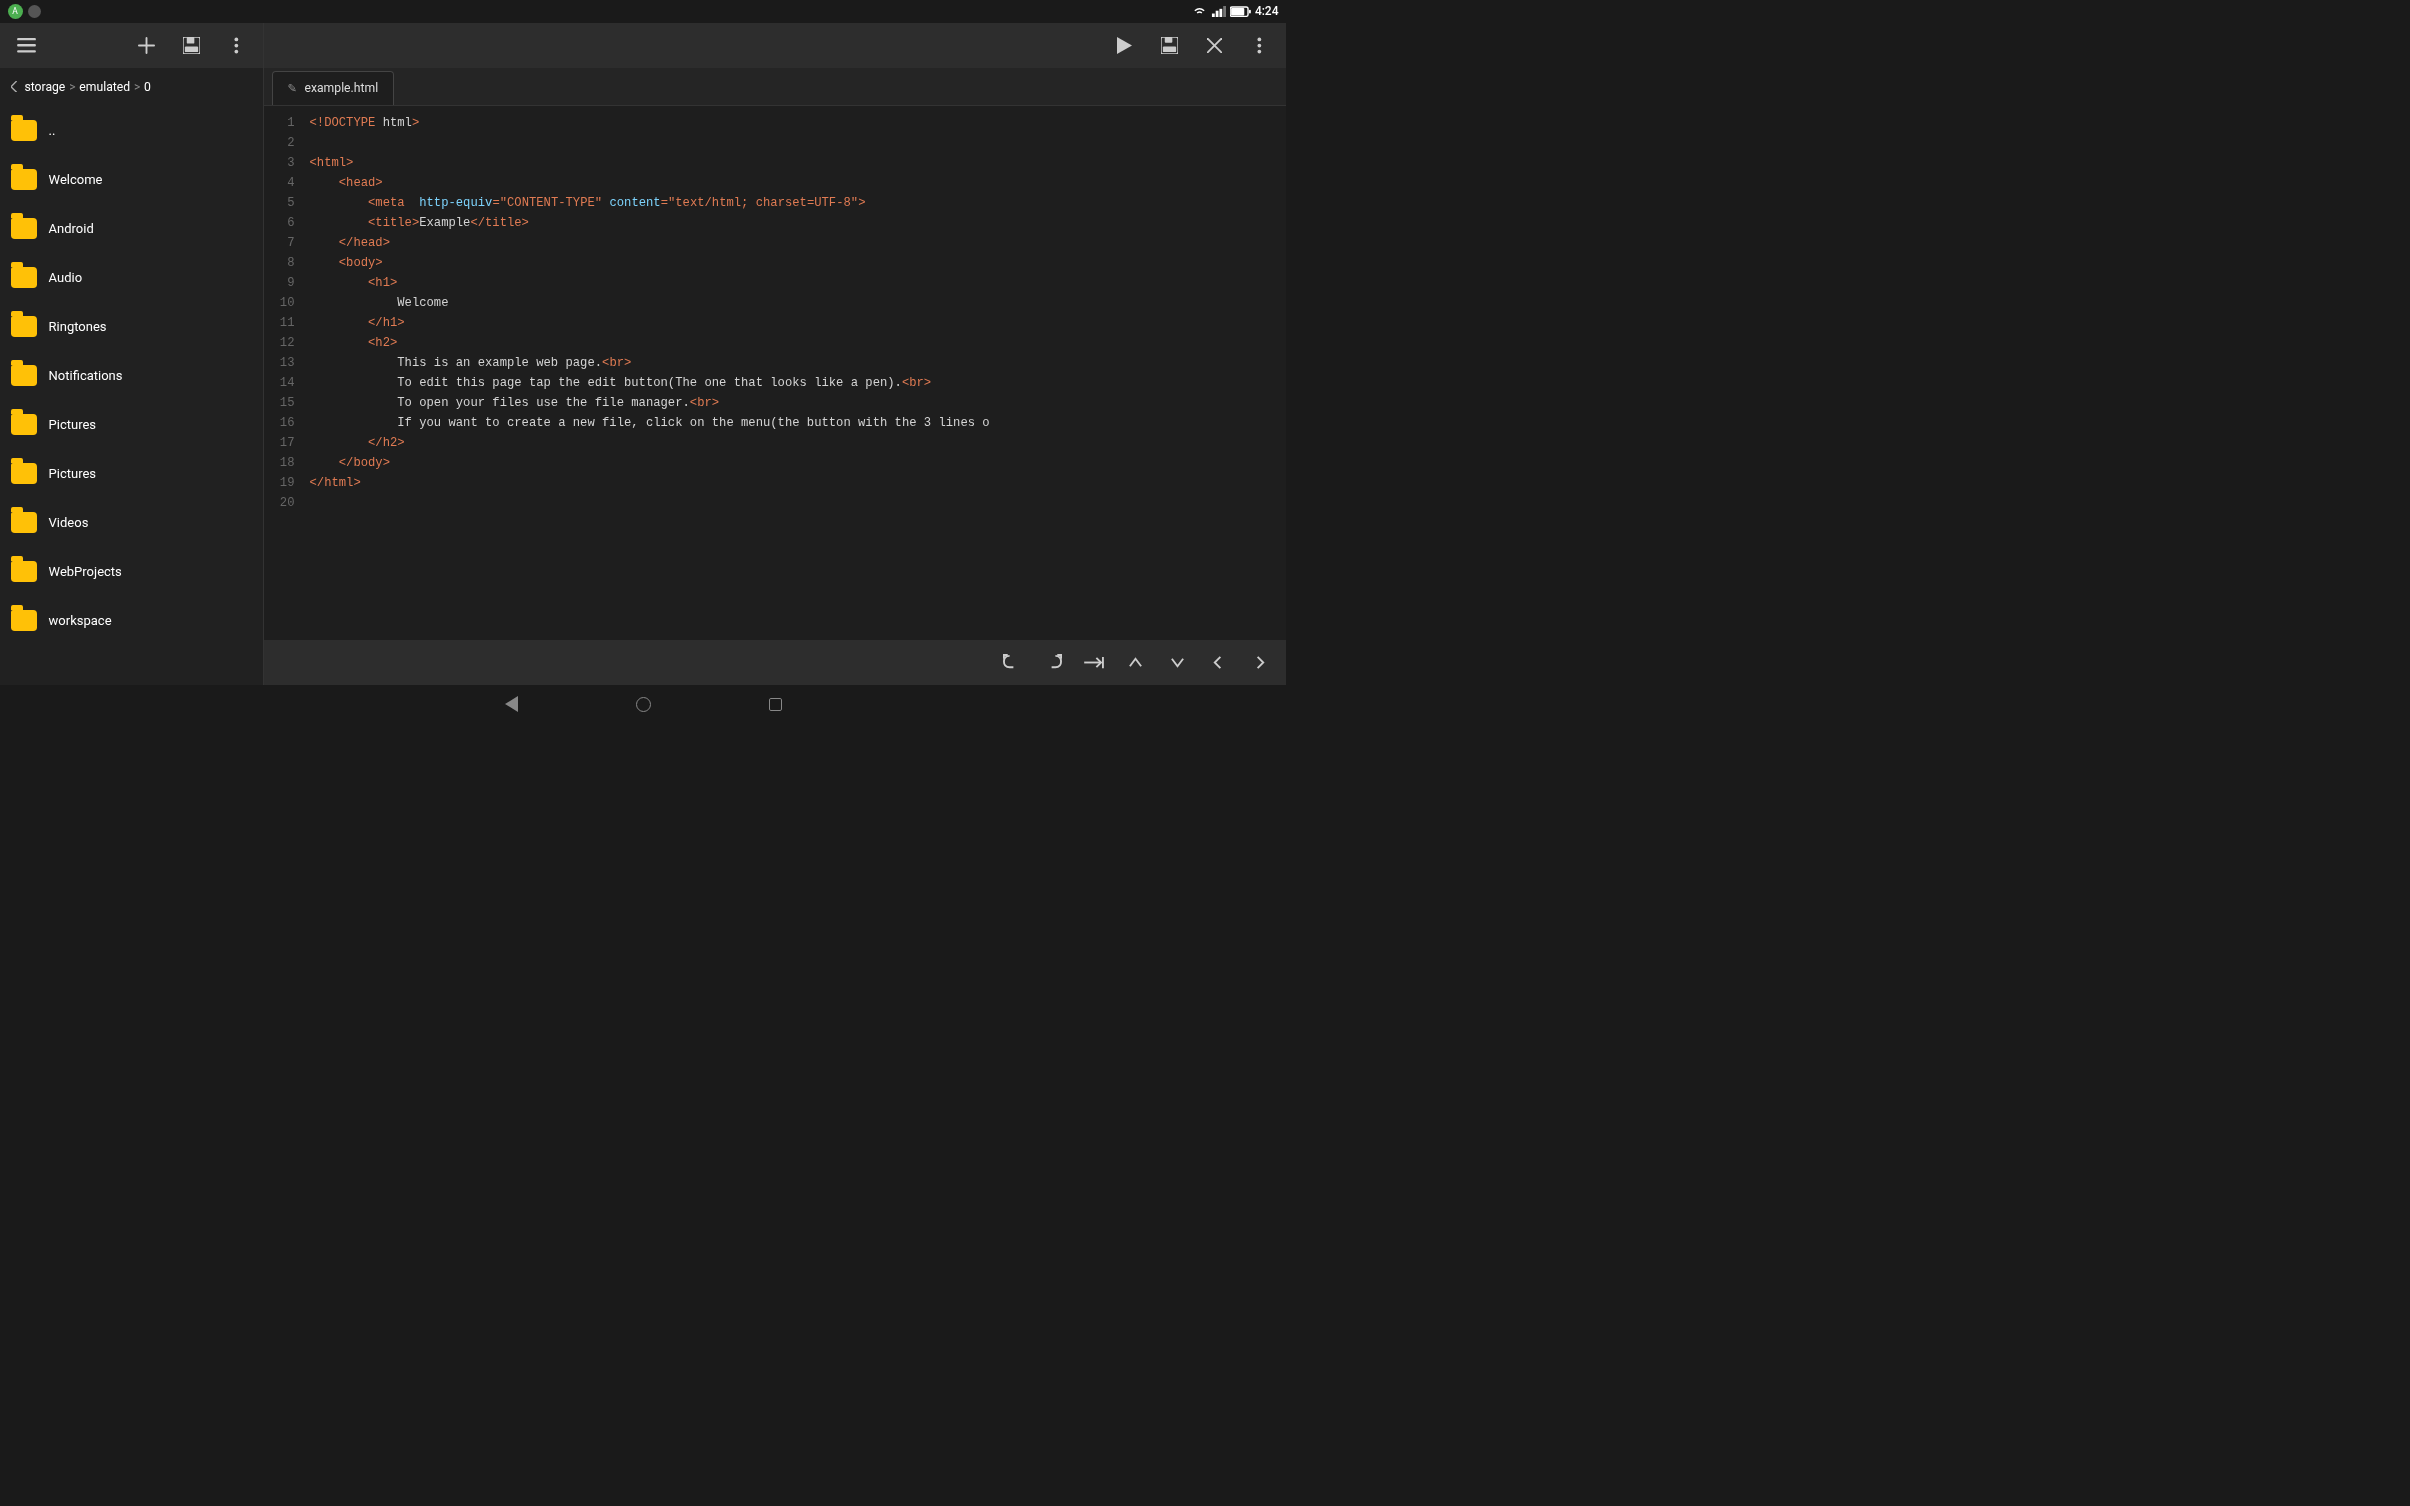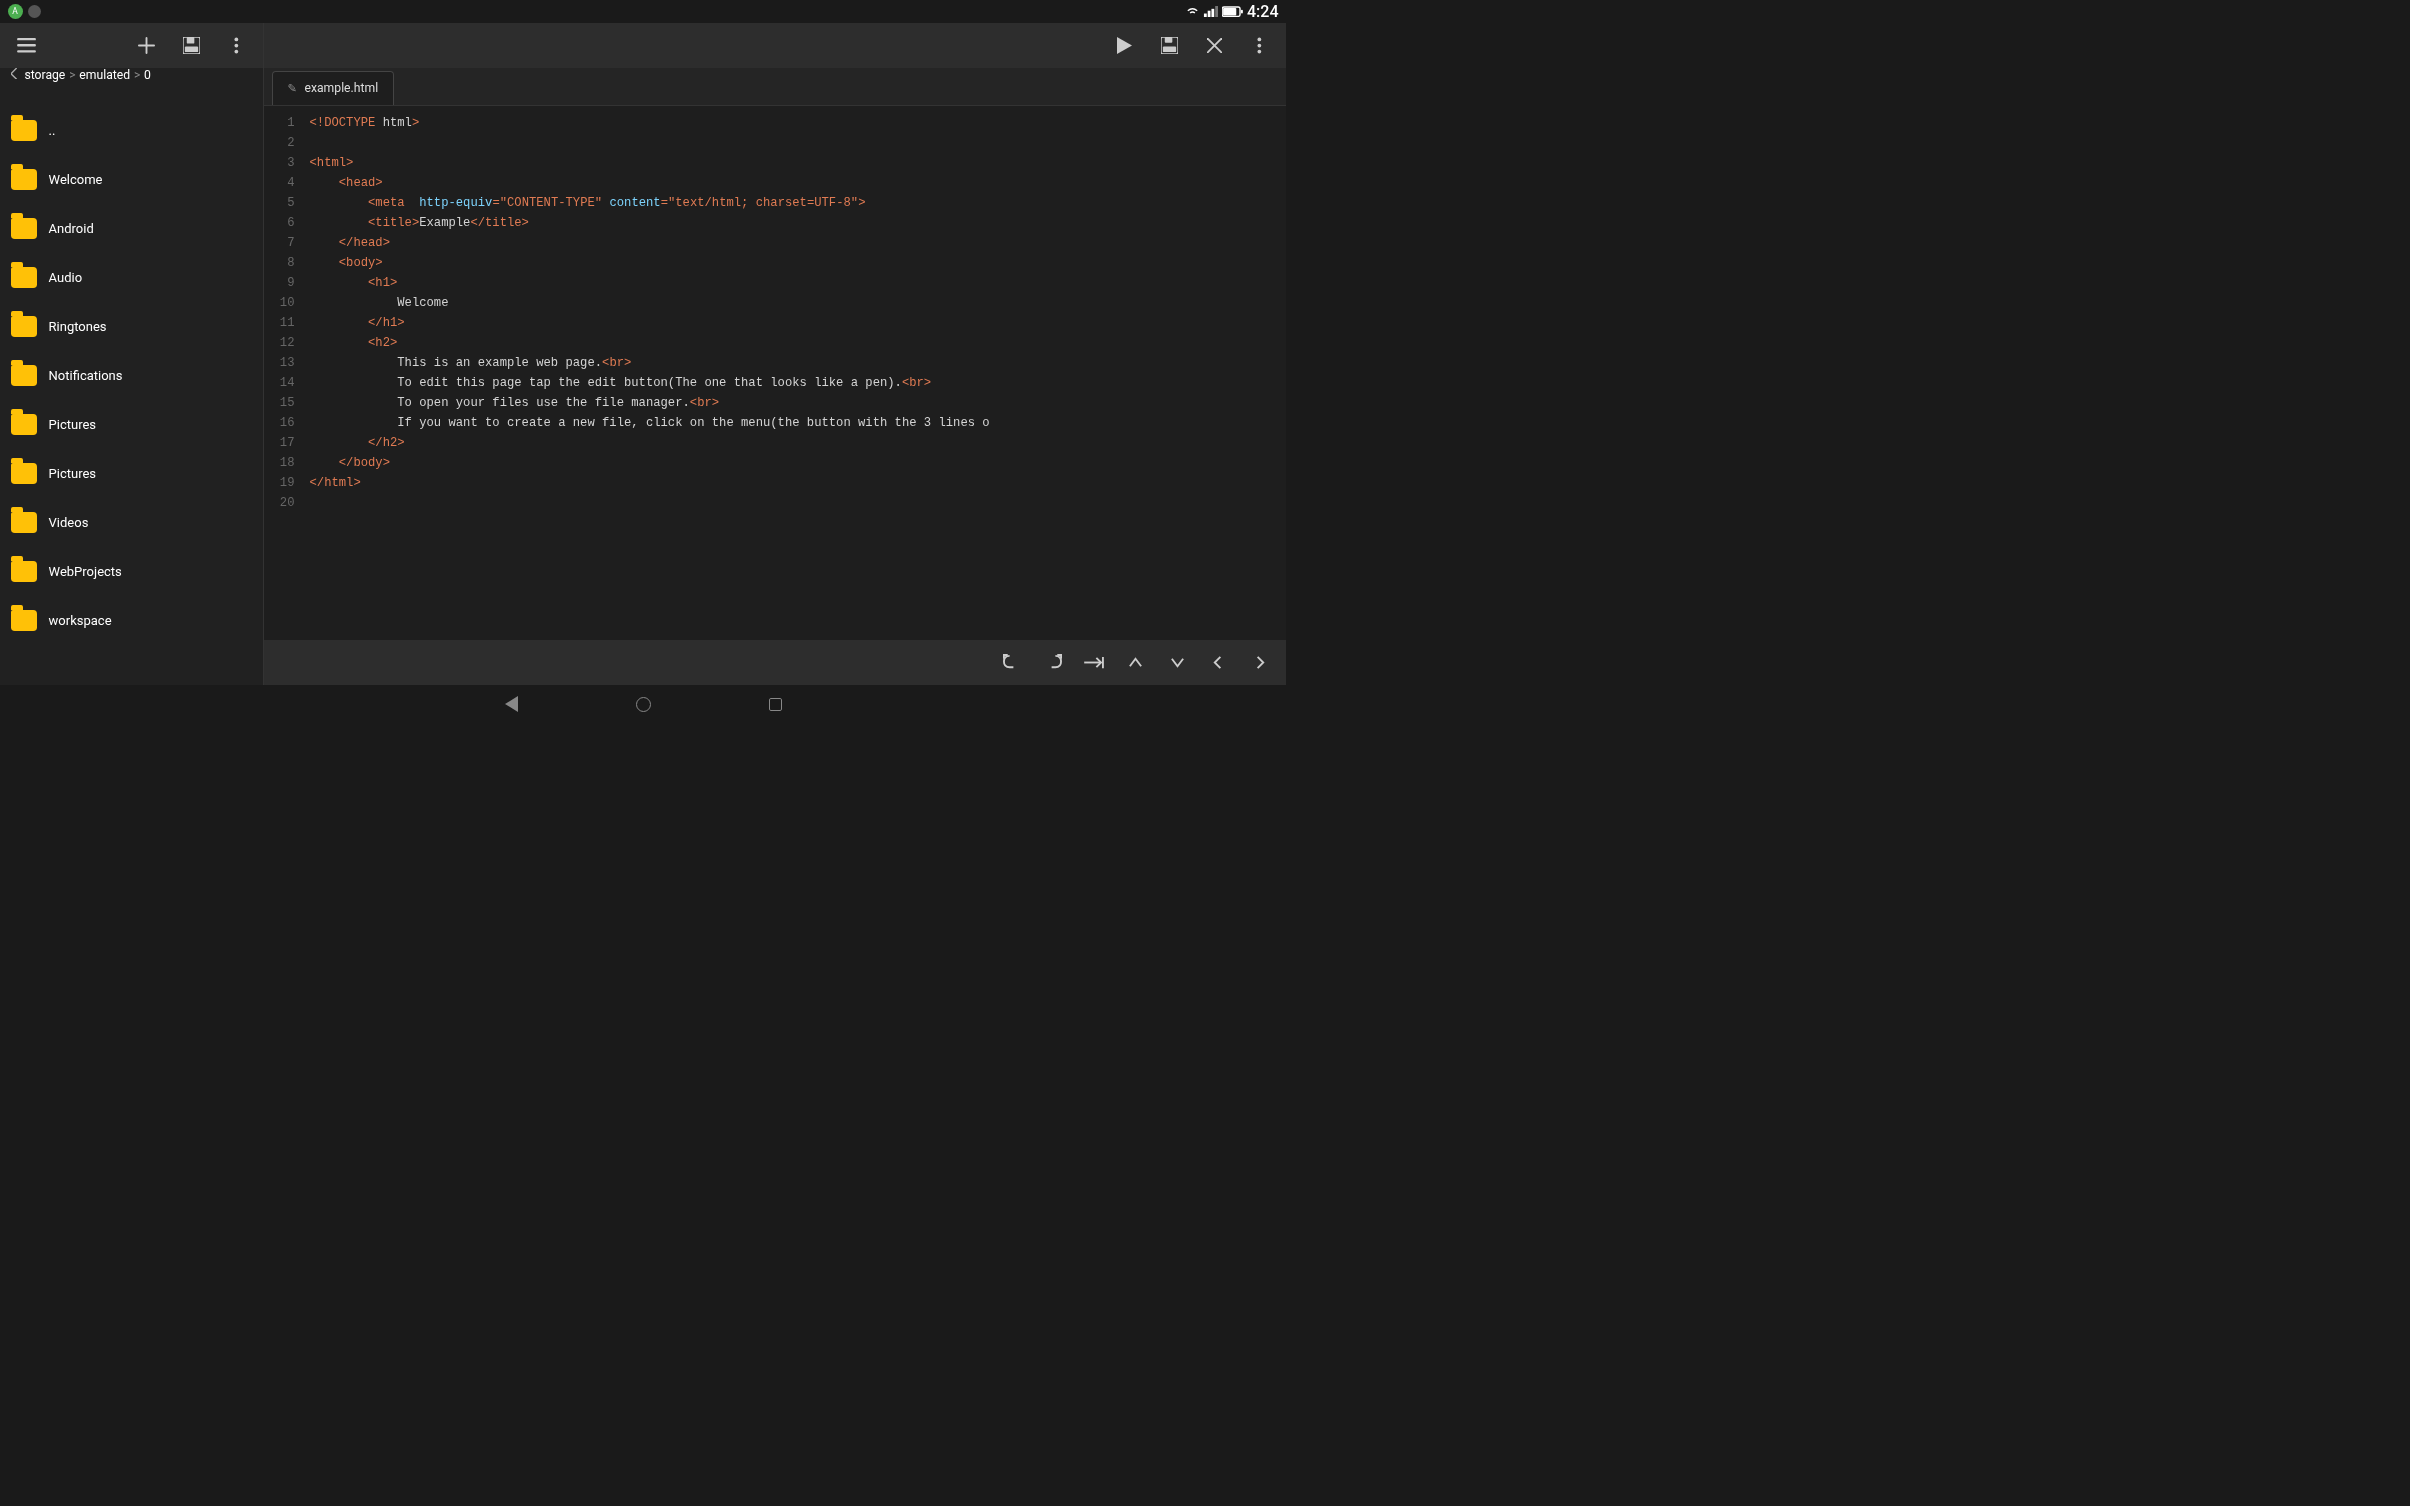--- a/index.html
+++ b/index.html
@@ -87,21 +87,21 @@
       align-items: center;
       justify-content: center;
       width: 30px;
       height: 30px;
     }
     .toolbar-spacer { flex: 1; }
 
     .breadcrumb-bar {
       height: 38px;
       display: flex;
-      align-items: flex-start;
+      align-items: center;
       padding: 0 11.3px;
       color: #fff;
       font-size: 12.2px;
     }
     .breadcrumb-bar span {
       color: #aaa;
     }
     .breadcrumb-bar .sep {
       margin: 0 3.8px;
       color: #888;
@@ -317,21 +317,21 @@
       <rect x="5" y="5" width="3" height="7" fill="white"></rect>
       <rect x="9" y="3" width="3" height="9" fill="white"></rect>
       <rect x="13" y="0" width="3" height="12" fill="white" opacity="0.4"></rect>
     </svg>
 
     <svg width="21" height="11.3" viewBox="0 0 22 12">
       <rect x="0" y="1" width="19" height="10" rx="2" stroke="white" stroke-width="1.5" fill="none"></rect>
       <rect x="1" y="2" width="14" height="8" rx="1" fill="white"></rect>
       <rect x="20" y="4" width="2" height="4" rx="1" fill="white"></rect>
     </svg>
-    <span style="font-size:16px;font-weight:500;color:#fff;">4:24</span>
+    <span style="font-size:12px;font-weight:500;color:#fff;">4:24</span>
   </div>
 </div>
 
 <div class="main-content">
 
   <div class="file-panel">
 
     <div class="file-panel-toolbar">
       <div class="toolbar-icon">
         <svg width="19" height="15" viewBox="0 0 20 16">

